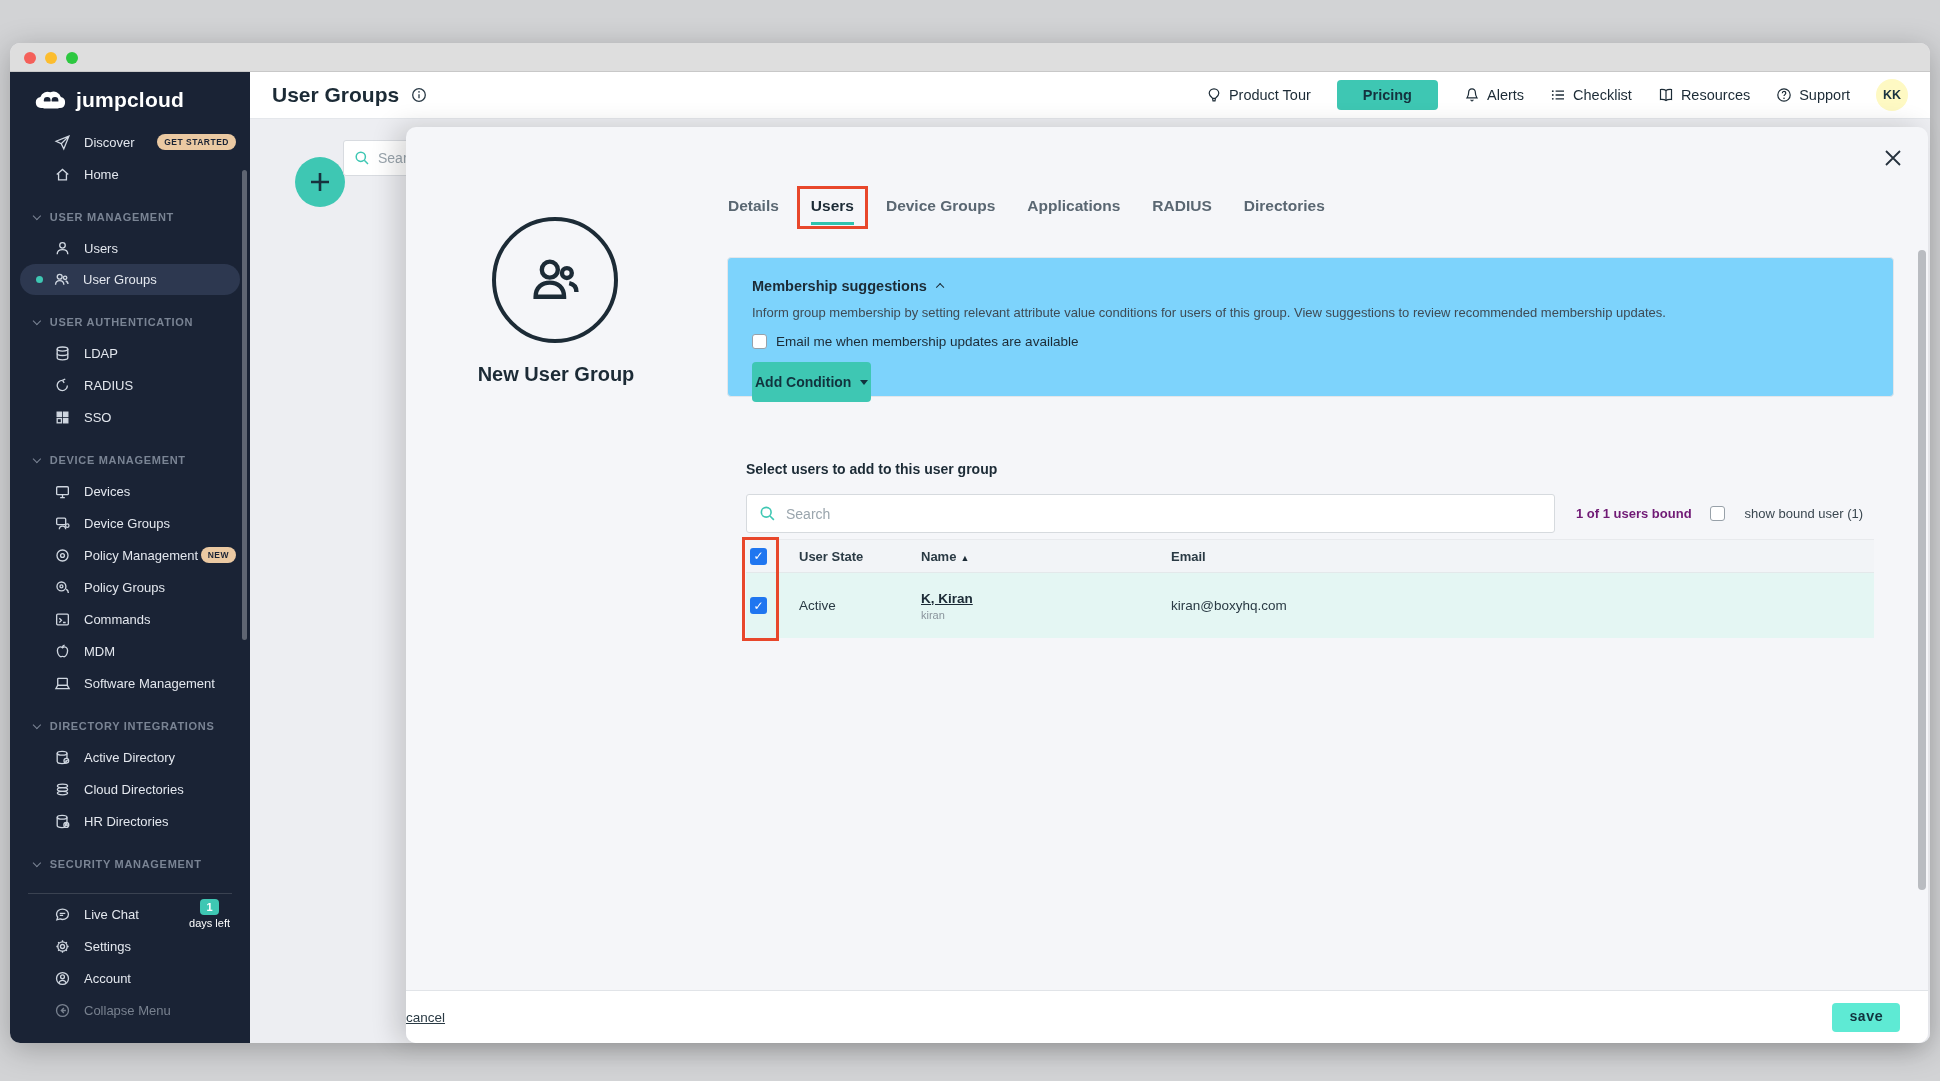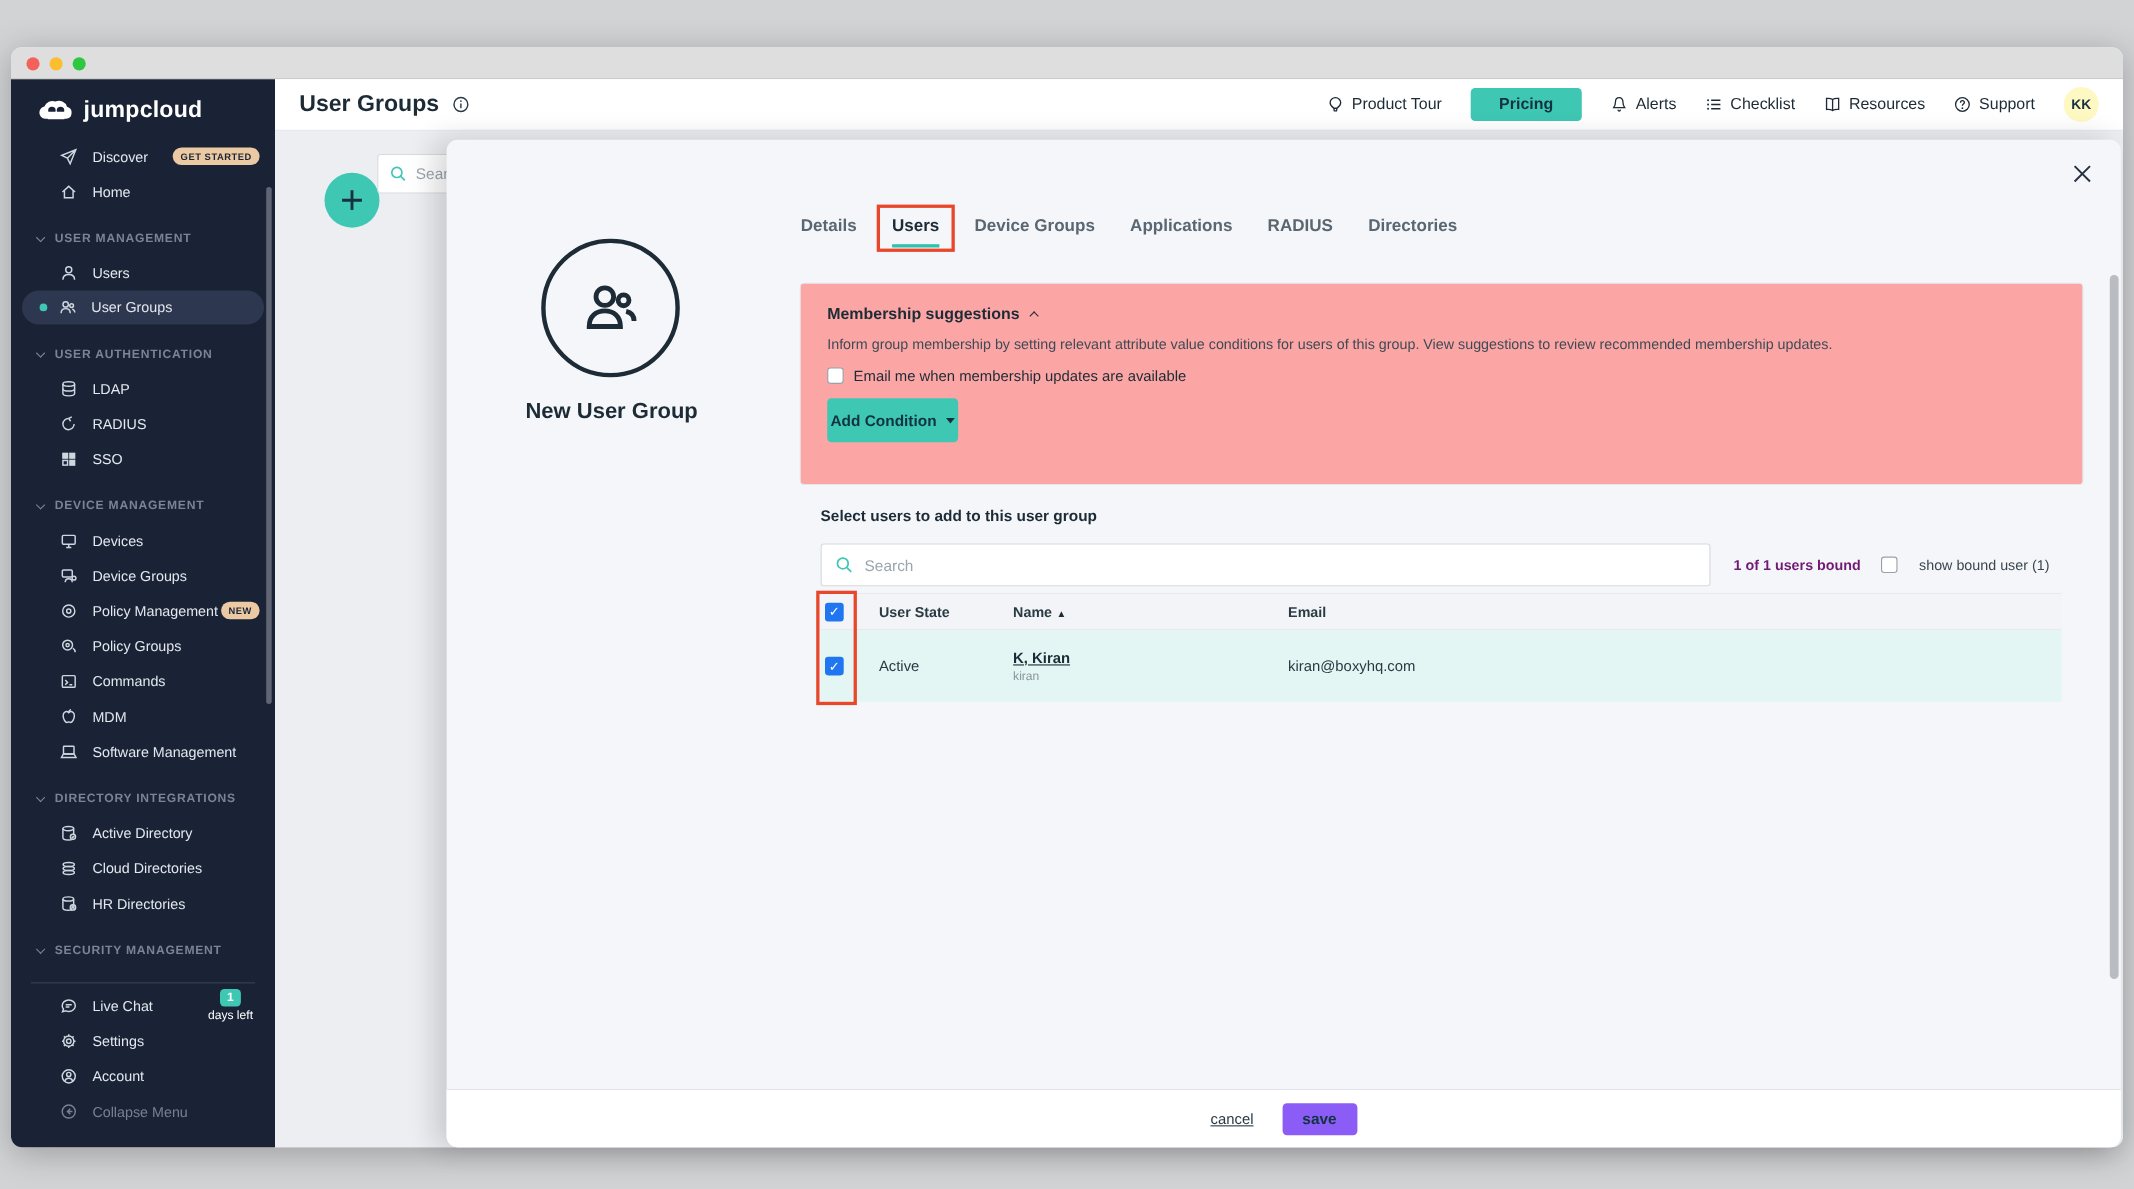--- a/index.html
+++ b/index.html
@@ -78,21 +78,21 @@
                    border-radius:50%; display:flex; align-items:center; justify-content:center; }
   .entity-circle svg { width:62px; height:62px; color:#1c2b36; }
   .entity-name { position:absolute; left:0; top:236px; width:300px; text-align:center;
                  font-size:20px; font-weight:800; color:#1c2b36; }
 
   .tabs { position:absolute; left:322px; top:70px; display:flex; gap:32px; }
   .tab { position:relative; font-size:15.5px; font-weight:bold; color:#5a6772; padding-bottom:7px; cursor:pointer; white-space:nowrap; }
   .tab.active { color:#1c2b36; border-bottom:3px solid #2fc3ae; }
   .tab .annot { position:absolute; left:-14px; right:-14px; top:-11px; bottom:-7px; border:3px solid #e8472b; pointer-events:none; }
 
-  .panel { position:absolute; left:321px; top:130px; width:1167px; height:184px; background:#fca5a5;
+  .panel { position:absolute; left:321px; top:130px; width:1167px; height:140px; background:#7dd3fc;
            border:1px solid #e3e6ea; border-radius:4px; padding:20px 24px; }
   .panel-title { display:flex; align-items:center; gap:10px; font-size:14.5px; font-weight:bold; color:#1c2b36; cursor:pointer; }
   .chev-up { border:solid #1c2b36; border-width:0 1.6px 1.6px 0; padding:2.6px; display:inline-block; transform:rotate(-135deg); margin-top:3px; }
   .panel-desc { margin-top:11px; font-size:13px; color:#3e4b55; }
   .check-row { margin-top:14px; display:flex; align-items:center; gap:9px; font-size:13.5px; color:#1c2b36; }
   .cbx-empty { width:15px; height:15px; border:1px solid #98a1a9; border-radius:3px; background:#fff; display:inline-block; cursor:pointer; flex:0 0 15px; }
   .btn-addcond { margin-top:13px; height:40px; padding:0 3px; background:#3ec7b3; border:none; border-radius:4px;
                  font-size:14px; font-weight:bold; color:#11333e; display:flex; align-items:center; gap:9px; cursor:pointer; font-family:inherit; }
   .caret-down { display:inline-block; width:0; height:0; border-left:4.5px solid transparent; border-right:4.5px solid transparent; border-top:5.5px solid #11333e; }
 
@@ -116,24 +116,24 @@
   .c3 { flex:1; }
   .cbx { width:17px; height:17px; background:#1f76f0; border-radius:3px; display:flex; align-items:center; justify-content:center;
          color:#fff; font-size:12px; font-weight:bold; cursor:pointer; }
   .sort-arrow { font-size:9px; color:#1c2b36; margin-left:4px; }
   .name-link { font-weight:bold; color:#1c2b36; text-decoration:underline; cursor:pointer; }
   .sub-name { font-size:11px; color:#8a949c; margin-top:3px; }
 
   .annot-cbx { position:absolute; left:336px; top:410px; width:37px; height:104px; border:3px solid #e8472b; pointer-events:none; }
 
   .drawer-footer { position:absolute; left:0; right:0; bottom:0; height:53px; background:#fff; border-top:1px solid #e1e4e8;
-                   border-radius:0 0 10px 10px; display:flex; align-items:center; justify-content:center; gap:26px; }
+                   border-radius:0 0 10px 10px; display:flex; align-items:center; justify-content:space-between; gap:26px; padding-right:28px; }
   .cancel-link { font-size:13.5px; color:#2a3a44; text-decoration:underline; cursor:pointer; }
-  .btn-save { width:68px; height:29px; background:#8b5cf6; border:none; border-radius:4px;
-              font-size:14px; font-weight:bold; color:#11333e; cursor:pointer; font-family:Liberation Sans, sans-serif; }
+  .btn-save { width:68px; height:29px; background:#5eead4; border:none; border-radius:4px;
+              font-size:14px; font-weight:bold; color:#11333e; cursor:pointer; font-family:Liberation Mono, monospace; }
   .drawer-scroll { position:absolute; right:2px; top:123px; width:8px; height:640px; background:#b9bcc1; border-radius:4px; }
 </style>
 </head>
 <body>
 
 <div class="window">
   <div class="titlebar">
     <div class="dots">
       <span class="dot red"></span>
       <span class="dot yellow"></span>

